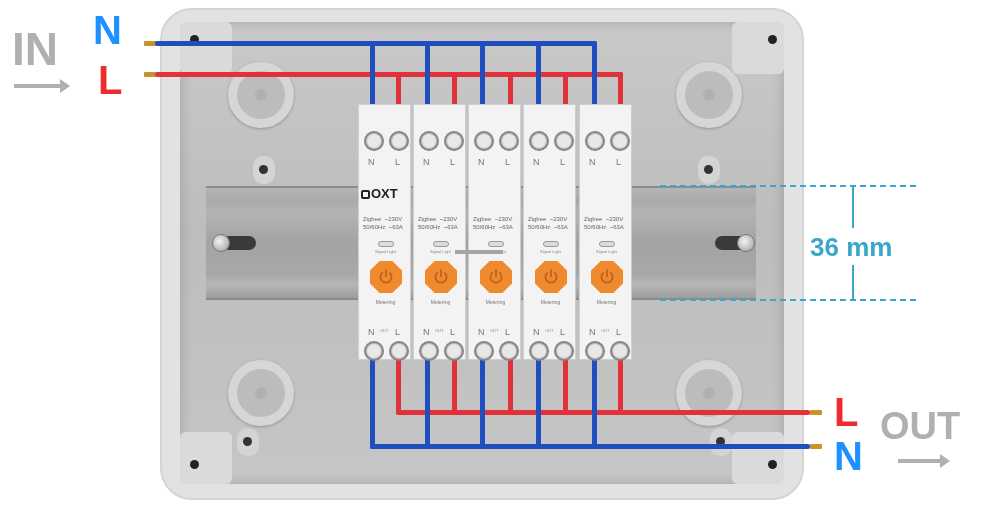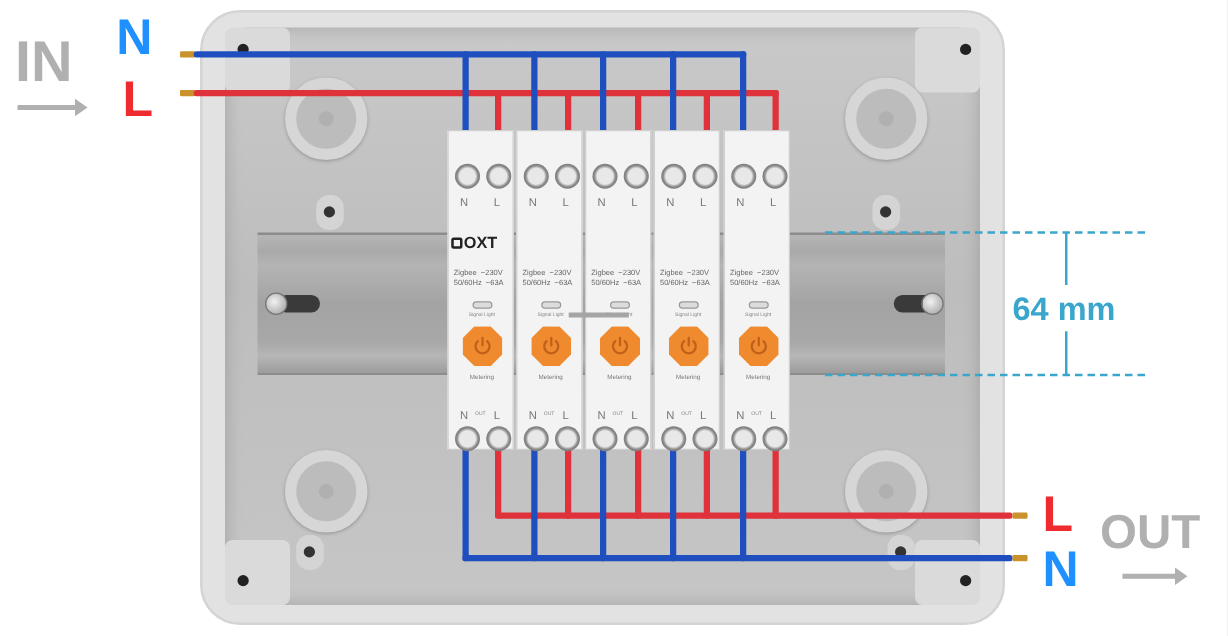--- a/index.html
+++ b/index.html
@@ -240,13 +240,13 @@
 
 <div class="big-label" style="left:834px;top:390px;font-size:40px;color:#ee2b2f;">L</div>
 <div class="big-label" style="left:834px;top:434px;font-size:40px;color:#1e90ff;">N</div>
 <div class="big-label" style="left:880px;top:405px;font-size:38px;color:#b0b0b0;">OUT</div>
 <div class="arrow" style="left:898px;top:459px;width:48px;"></div>
 
 <div class="dash" style="left:660px;top:185px;width:256px;"></div>
 <div class="dash" style="left:660px;top:299px;width:256px;"></div>
 <div class="vline" style="left:852px;top:186px;height:42px;"></div>
 <div class="vline" style="left:852px;top:265px;height:35px;"></div>
-<div class="big-label" style="left:810px;top:232px;font-size:26px;color:#3aa6cc;">64 mm</div>
+<div class="big-label" style="left:810px;top:232px;font-size:26px;color:#3aa6cc;">36 mm</div>
 
 </body></html>

